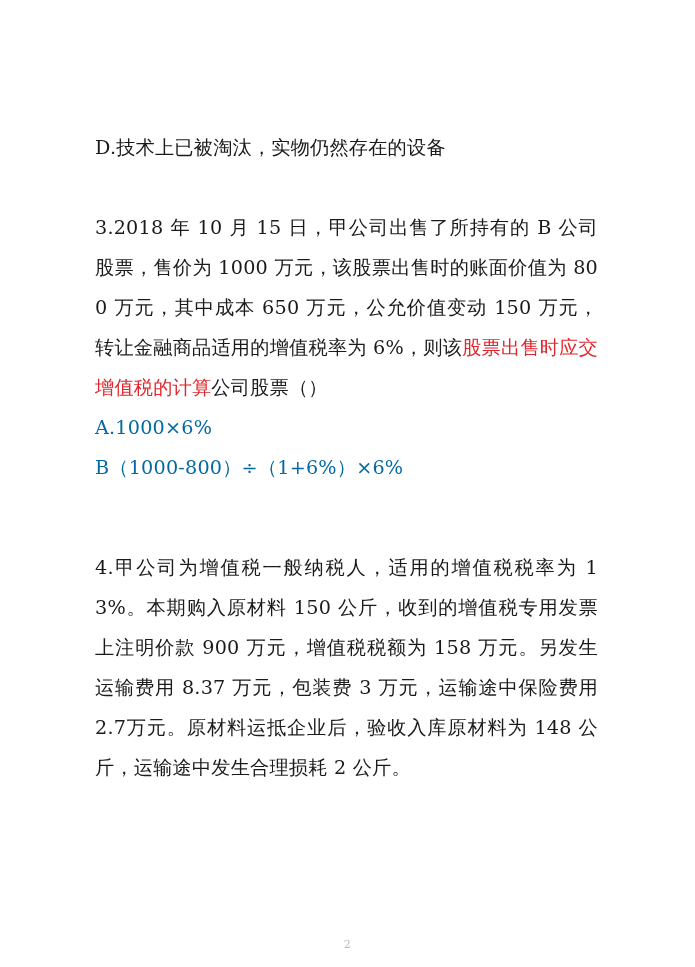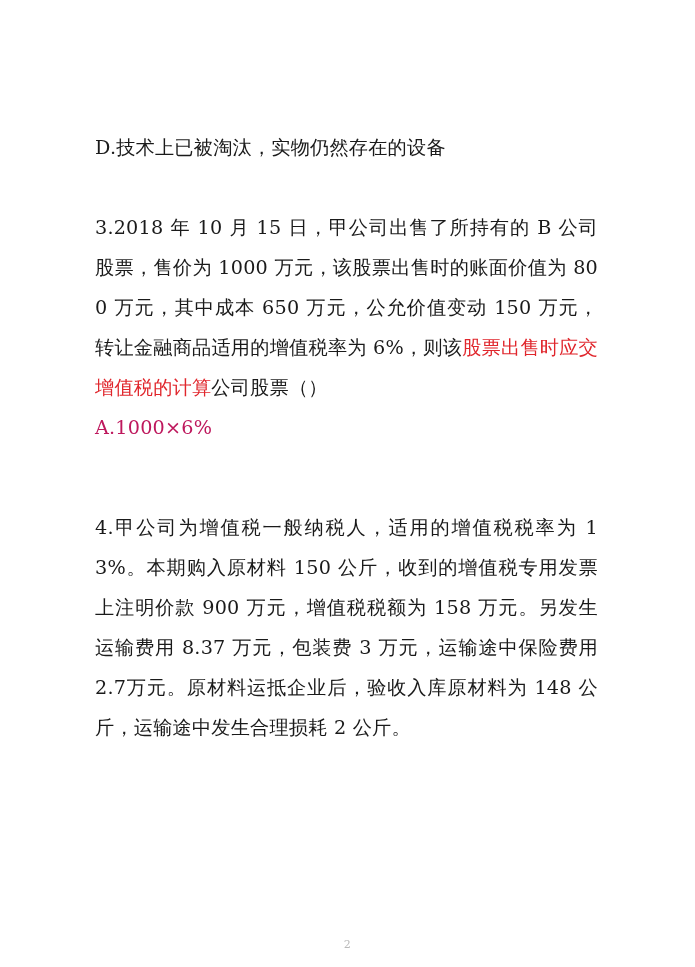--- a/index.html
+++ b/index.html
@@ -46,21 +46,21 @@
     word-break: break-all;
   }
 
   
   .opt {
     font-size: 19.2px;
     line-height: 40px;
     text-align: left;
     letter-spacing: 0.2px;
     margin: 0;
-    color: #be185d;
+    color: #0369a1;
     white-space: nowrap;
   }
 
   .spacer-lg { height: 40px; }
   .spacer-md { height: 20px; }
 
   .hl-red { color: #e0262c; }
 
   .page-number {
     position: absolute;
@@ -82,20 +82,21 @@
   <div class="content">
 
     <p class="para">D.技术上已被淘汰，实物仍然存在的设备</p>
 
     <div class="spacer-lg"></div>
 
     <p class="para"><span>3.2018 年 10 月 15 日，甲公司出售了所持有的 B 公司股票，售价为 1000 万元，该股票出售时的账面价值为 800 万元，其中成本 650 万元，公允价值变动 150 万元，转让金融商品适用的增值税率为 6%，则该</span><span class="hl-red">股票出售时应交增值税的计算</span><span>公司股票（）</span></p>
 
     <p class="opt">A.1000×6%</p>
 
+    <p class="opt">B（1000-800）÷（1+6%）×6%</p>
 
 
 
     <div class="spacer-lg"></div>
     <div class="spacer-md"></div>
 
     <p class="para">4.甲公司为增值税一般纳税人，适用的增值税税率为 13%。本期购入原材料 150 公斤，收到的增值税专用发票上注明价款 900 万元，增值税税额为 158 万元。另发生运输费用 8.37 万元，包装费 3 万元，运输途中保险费用 2.7万元。原材料运抵企业后，验收入库原材料为 148 公斤，运输途中发生合理损耗 2 公斤。</p>
 
   </div>
 

